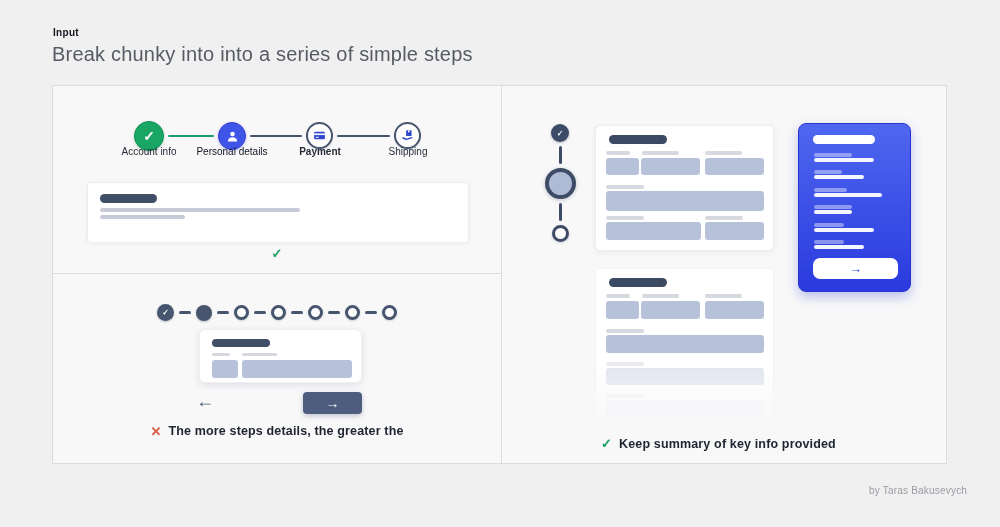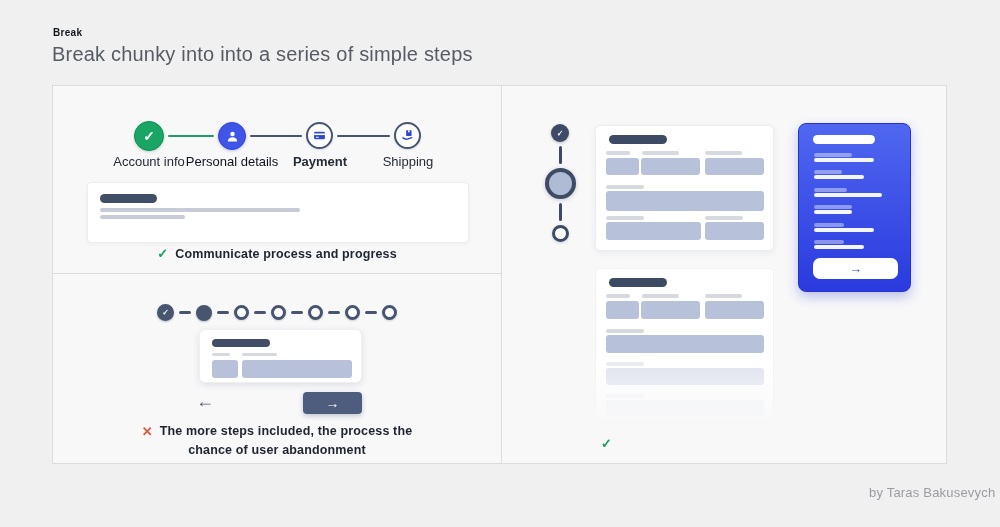--- a/index.html
+++ b/index.html
@@ -20,21 +20,21 @@
   .circle { border-radius:50%; display:flex; align-items:center; justify-content:center; }
   .step-complete { left:81px; top:35px; width:30px; height:30px; background:#19a563; border:1.5px solid #0e8f52; color:#fff; font-size:14px; font-weight:700; box-shadow:0 1px 3px rgba(20,90,60,.25); }
   .step-active   { left:165px; top:36px; width:28px; height:28px; background:#3f55e8; border:1.5px solid #3244cf; box-shadow:0 1px 3px rgba(50,70,200,.3); }
   .step-idle     { width:27px; height:27px; background:#fdfdfe; border:2.5px solid #47566e; box-shadow:0 1px 2px rgba(40,50,80,.15); }
   .step3 { left:253px; top:36px; }
   .step4 { left:341px; top:36px; }
   .conn { height:2.5px; border-radius:2px; top:48.5px; }
   .conn-green { left:115px; width:46px; background:#1d9e69; }
   .conn-a { left:197px; width:52px; background:#47566e; }
   .conn-b { left:284px; width:53px; background:#47566e; }
-  .step-label { top:68px; font-size:13px; color:#262b36; transform:translateX(-50%); white-space:nowrap; }
+  .step-label { top:60px; font-size:10px; color:#262b36; transform:translateX(-50%); white-space:nowrap; }
   .step-label.bold { font-weight:400; color:#10141f; }
 
   
   .form-card { left:34px; top:96px; width:382px; height:61px; background:#ffffff; border:1px solid #ededf0; border-radius:4px; box-shadow:0 1px 4px rgba(30,40,70,.05); }
   .pill-dark { background:#414e68; border-radius:5px; }
   .sk-line { background:#c7cbd7; border-radius:2px; }
   .sk-label { background:#d6d9e0; border-radius:2px; }
   .sk-box { background:#b7c2da; border-radius:3px; }
 
   .caption { display:flex; align-items:center; gap:7px; font-size:12.5px; font-weight:700; color:#1e2430; letter-spacing:.15px; }
@@ -74,28 +74,28 @@
   .blue-card { left:745px; top:37px; width:113px; height:169px; border-radius:8px;
                background:linear-gradient(180deg,#4f67f0 0%, #2a3ade 100%);
                border:1px solid #2733cf; box-shadow:0 5px 12px rgba(45,60,210,.3); }
   .bc-pill { background:#ffffff; border-radius:5px; }
   .bc-faint { background:rgba(255,255,255,.42); border-radius:2px; }
   .bc-line { background:#f4f6ff; border-radius:2px; }
   .bc-btn { left:14px; top:134px; width:85px; height:21px; background:#ffffff; border-radius:7px; color:#2b46e8; display:flex; align-items:center; justify-content:center; font-size:13px; font-weight:700; }
 
   .caption-right { left:548px; top:350px; }
 
-  .attribution { left:869px; top:485px; font-size:13px; color:#9b9ba2; letter-spacing:.2px;text-align:right; }
+  .attribution { left:869px; top:485px; font-size:10px; color:#9b9ba2; letter-spacing:.2px;text-align:right; }
 
   svg { display:block; }
 </style>
 </head>
 <body>
 
-<div class="abs eyebrow">Break</div>
+<div class="abs eyebrow">Input</div>
 <div class="abs title">Break chunky into into a series of simple steps</div>
 
 <div class="abs panel">
   <div class="abs vdivider"></div>
   <div class="abs hdivider"></div>
 
   <div class="abs circle step-complete">
     <span>✓</span>
   </div>
   <div class="abs conn conn-green"></div>
@@ -133,21 +133,20 @@
   <div class="abs step-label" style="left:355px;">Shipping</div>
 
   <div class="abs form-card">
     <div class="abs pill-dark" style="left:12px; top:11px; width:57px; height:9px;"></div>
     <div class="abs sk-line" style="left:12px; top:25px; width:200px; height:3.5px;"></div>
     <div class="abs sk-line" style="left:12px; top:32px; width:85px; height:3.5px;"></div>
   </div>
 
   <div class="abs caption caption-top">
     <span class="cap-check">✓</span>
-    <span>Communicate process and progress</span>
   </div>
 
   <div class="abs dotrow">
     <div class="dot-check">
         <span>✓</span>
       </div>
     <div class="dash"></div>
     <div class="dot-filled"></div>
     <div class="dash"></div>
     <div class="dot-open"></div>
@@ -170,24 +169,21 @@
   </div>
 
   <div class="abs back-arrow">←</div>
   <div class="abs next-btn">
     <span>→</span>
   </div>
 
   <div class="abs caption caption-bottom">
     <div class="row">
       <span class="cap-x">✕</span>
-      <span>The more steps included, the process the</span>
-    </div>
-    <div class="row">
-      <span>chance of user abandonment</span>
+      <span>The more steps details, the greater the</span>
     </div>
   </div>
 
   <div class="abs circle vc1">
       <span>✓</span>
     </div>
   <div class="abs vline vl1"></div>
   <div class="abs circle vc2"></div>
   <div class="abs vline vl2"></div>
   <div class="abs circle vc3"></div>
@@ -238,16 +234,17 @@
     <div class="abs bc-line" style="left:15px; top:104px; width:60px; height:4px;"></div>
     <div class="abs bc-faint" style="left:15px; top:116px; width:30px; height:3.5px;"></div>
     <div class="abs bc-line" style="left:15px; top:121px; width:50px; height:4px;"></div>
     <div class="abs bc-btn">
       <span>→</span>
     </div>
   </div>
 
   <div class="abs caption caption-right">
     <span class="cap-check">✓</span>
+    <span>Keep summary of key info provided</span>
   </div>
 </div>
 
 <div class="abs attribution">by Taras Bakusevych</div>
 
 </body></html>

